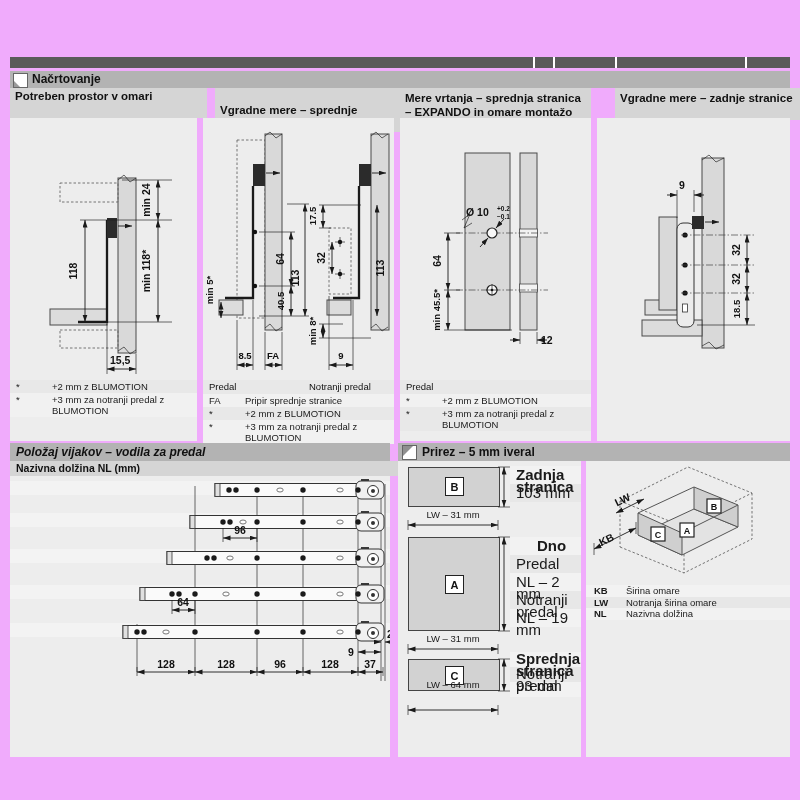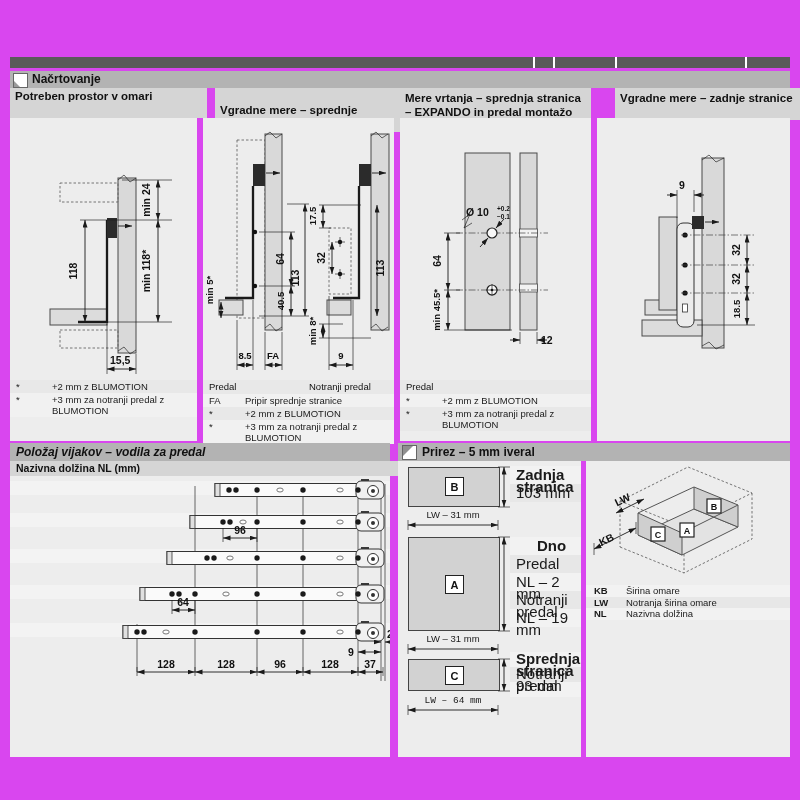--- a/index.html
+++ b/index.html
@@ -1,16 +1,16 @@
 <!DOCTYPE html>
 <html><head>
 <meta charset="utf-8">
 <style>
   html,body{margin:0;padding:0;background:#fff;}
-  .page{position:relative;width:800px;height:800px;background:#d946ef;overflow:hidden;
+  .page{position:relative;width:800px;height:800px;background:#f0abfc;overflow:hidden;
         font-family:"Liberation Sans",sans-serif;color:#111;}
   .abs{position:absolute;}
   .bar-dark{background:#5a5a5a;}
   .bar-gray{background:#b3b3b3;}
   .band{background:#d5d5d5;}
   .panelbg{background:#ededed;}
   .bartitle{font-size:12px;font-weight:700;color:#111;}
   .colhead{font-size:11.5px;font-weight:700;line-height:13.5px;padding:2px 5px;color:#111;}
   .subband{font-size:10.5px;font-weight:700;line-height:15px;padding-left:6px;}
   .fnrow{display:grid;grid-template-columns:36px 1fr;font-size:9.5px;line-height:11px;
@@ -70,21 +70,21 @@
     <div class="pgicon abs" style="left:3px;top:2px;"></div>
     <div class="abs bartitle" style="left:22px;top:1px;">Načrtovanje</div>
   </div>
 
   <div class="abs band colhead" style="left:10px;top:88px;width:187px;height:26px;">Potreben prostor v omari</div>
   <div class="abs panelbg" style="left:10px;top:118px;width:187px;height:323px;"></div>
 
   <div class="abs band colhead" style="left:203px;top:88px;width:181px;height:26px;padding-top:16px;margin-left:12px;">Vgradne mere – sprednje stranice – vijaki</div>
   <div class="abs panelbg" style="left:203px;top:118px;width:191px;height:323px;"></div>
 
-  <div class="abs band colhead" style="left:400px;top:88px;width:181px;height:26px;padding-top:4px;">Mere vrtanja – sprednja stranica – EXPANDO in predal montažo</div>
+  <div class="abs band colhead" style="left:400px;top:88px;width:181px;height:26px;padding-top:4px;">Mere vrtanja – sprednja stranica – EXPANDO in omare montažo</div>
   <div class="abs panelbg" style="left:400px;top:118px;width:191px;height:323px;"></div>
 
   <div class="abs band colhead" style="left:597px;top:88px;width:183px;height:26px;padding-top:4px;margin-left:18px;">Vgradne mere – zadnje stranice</div>
   <div class="abs panelbg" style="left:597px;top:118px;width:193px;height:323px;"></div>
 
   <svg class="abs" style="left:10px;top:128px;" width="187" height="250">
     <g>
         <rect class="wood" x="108" y="50" width="18" height="175"></rect>
       <polyline class="ext" points="108,52 114,47 120,54 126,50"></polyline>
       <polyline class="ext" points="108,223 114,219 120,226 126,222"></polyline>
@@ -487,21 +487,21 @@
       <div class="letterbox abs" style="left:36px;top:6px;">C</div>
     </div>
     <svg class="abs" style="left:98px;top:194px;" width="18" height="40">
       <line class="ext" x1="2" y1="4" x2="14" y2="4"></line>
         <line class="ext" x1="2" y1="36" x2="14" y2="36"></line>
       <line class="dim" x1="8" y1="4" x2="8" y2="36" marker-start="url(#ar)" marker-end="url(#ar)"></line>
       </svg>
     <div class="abs prow bold" style="left:112px;top:191px;width:71px;padding-top:1px;">Sprednja stranica</div>
     <div class="abs prow" style="left:112px;top:206px;width:71px;padding-top:1px;">Notranji predal</div>
     <div class="abs prow" style="left:112px;top:218px;width:71px;padding-top:1px;">93 mm</div>
-    <div class="abs wdim" style="left:10px;top:234px;width:90px;font-family:Liberation Mono, monospace;">LW – 64 mm</div>
+    <div class="abs wdim" style="left:10px;top:218px;width:90px;">LW – 64 mm</div>
     <svg class="abs" style="left:5px;top:243px;" width="100" height="12">
       <line class="ext" x1="5" y1="1" x2="5" y2="11"></line>
         <line class="ext" x1="95" y1="1" x2="95" y2="11"></line>
       <line class="dim" x1="5" y1="6" x2="95" y2="6" marker-start="url(#ar)" marker-end="url(#ar)"></line>
       </svg>
   </div>
 
   <div class="abs panelbg" style="left:586px;top:461px;width:204px;height:296px;">
     <svg class="abs" style="left:4px;top:0px;" width="198" height="120">
 

